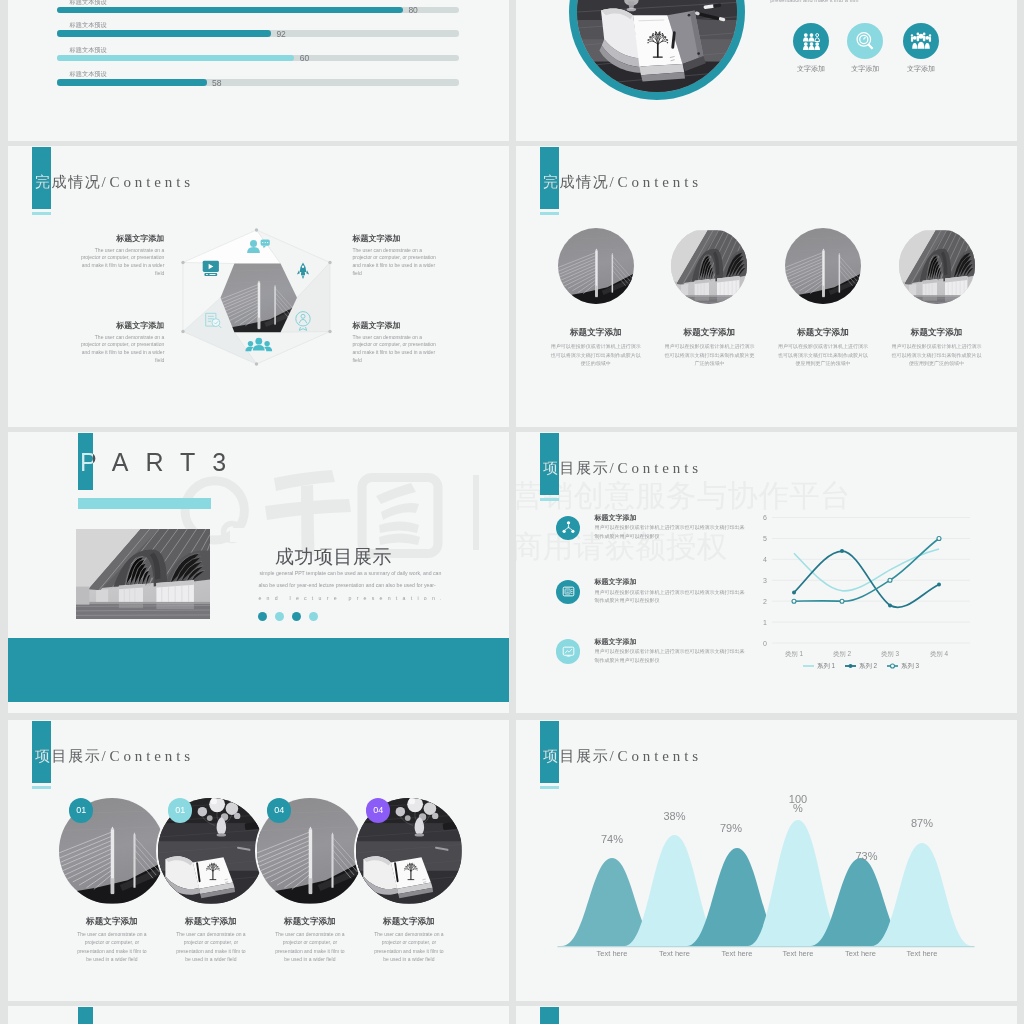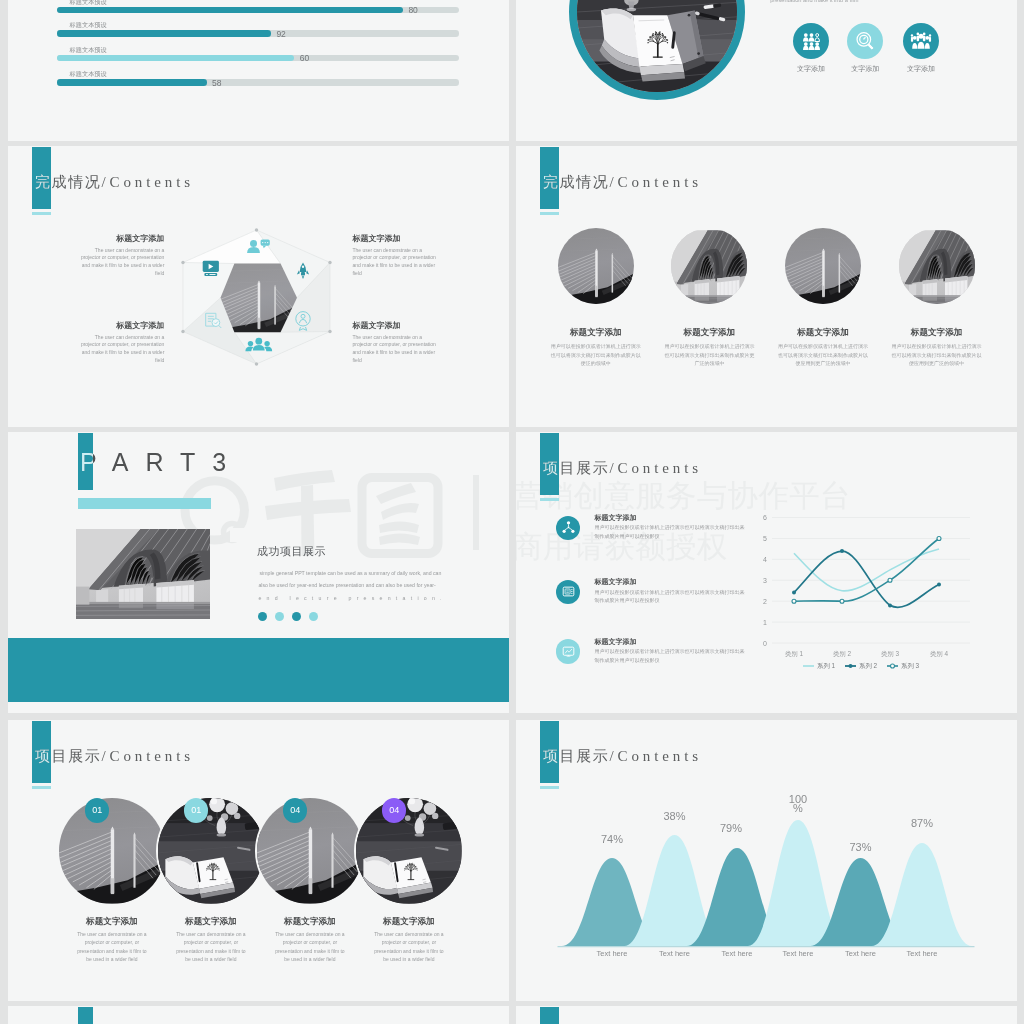--- a/index.html
+++ b/index.html
@@ -54,21 +54,21 @@
 
   
   .wm{position:absolute;pointer-events:none;}
 
   
   .ic-row-title{position:absolute;font-size:7px;color:#4d4f50;font-weight:bold;}
   .ic-row-p{position:absolute;font-size:5px;color:#98999b;line-height:1.7;}
 
   
   .num-badge{position:absolute;border-radius:50%;display:flex;align-items:center;justify-content:center;
-             font-size:9px;color:#fff;margin-left:16px;}
+             font-size:9px;color:#fff;}
 
   
   .bell-lbl{position:absolute;font-size:11px;color:#8b8d8f;}
   .bell-x{position:absolute;font-size:7.5px;color:#8b8d8f;text-align:center;}
 </style>
 </head>
 <body>
 
 <svg width="0" height="0" style="position:absolute" aria-hidden="true">
 <defs>
@@ -756,21 +756,21 @@
     <div style="position:absolute;left:69.6px;top:1px;width:15px;height:57px;overflow:hidden">
       <div class="part-txt" style="left:2.4px;top:15px;color:#cdeff4">PART3</div>
     </div>
     <div class="part-rule" style="left:69.6px;top:66px;width:133px"></div>
 
     <div style="position:absolute;left:68.4px;top:97px;width:134px;height:90px;overflow:hidden">
       <svg width="134" height="90" viewBox="0 0 200 200" preserveAspectRatio="none">
           <use href="#photoArch"></use>
         </svg></div>
 
-    <div style="position:absolute;left:249px;top:111.5px;font-size:11px;color:#54575a;letter-spacing:0.5px">成功项目展示</div>
+    <div style="position:absolute;left:267px;top:111.5px;font-size:19px;color:#54575a;letter-spacing:0.5px">成功项目展示</div>
     <div style="position:absolute;left:251.5px;top:137.5px;width:190px;font-size:5.2px;color:#9a9c9e">simple general PPT template can be used as a summary of daily work, and can</div>
     <div style="position:absolute;left:250.4px;top:150px;width:190px;font-size:5.2px;color:#9a9c9e">also be used for year-end lecture presentation and can also be used for year-</div>
     <div style="position:absolute;left:250.4px;top:162.5px;width:195px;font-size:5.2px;color:#9a9c9e;letter-spacing:5.25px">end lecture presentation.</div>
 
     <div class="dot" style="left:250.1px;top:180.3px;background:#2596a8"></div>
     <div class="dot" style="left:266.8px;top:180.3px;background:#8ad8e0"></div>
     <div class="dot" style="left:284.0px;top:180.3px;background:#2596a8"></div>
     <div class="dot" style="left:301.2px;top:180.3px;background:#8ad8e0"></div>
 
     <div class="part-footer" style="top:205.5px"></div>
@@ -959,21 +959,21 @@
       </g>
       <path d="M5.5 144.6 H422.5" stroke="#b7d9de" stroke-width="1.2" fill="none"></path>
       <path d="M5.5 162 H422.5" stroke="#d6d9da" stroke-width="1" fill="none"></path>
     </svg>
 
     <div class="bell-lbl" style="left:79.0px;top:112.5px;width:34px;text-align:center">74%</div>
     <div class="bell-lbl" style="left:141.5px;top:90.0px;width:34px;text-align:center">38%</div>
     <div class="bell-lbl" style="left:204.0px;top:102.0px;width:34px;">79%</div>
     <div class="bell-lbl" style="left:265.0px;top:75.0px;width:34px;text-align:center;line-height:0.82;white-space:pre-line">100
 %</div>
-    <div class="bell-lbl" style="left:327.5px;top:121px;width:34px;text-align:center">73%</div>
+    <div class="bell-lbl" style="left:327.5px;top:130px;width:34px;text-align:right">73%</div>
     <div class="bell-lbl" style="left:389.0px;top:97.0px;width:34px;text-align:center">87%</div>
 
     <div class="bell-x" style="left:66.0px;top:229px;width:60px">Text here</div>
     <div class="bell-x" style="left:128.5px;top:229px;width:60px">Text here</div>
     <div class="bell-x" style="left:191.0px;top:229px;width:60px">Text here</div>
     <div class="bell-x" style="left:252.0px;top:229px;width:60px">Text here</div>
     <div class="bell-x" style="left:314.5px;top:229px;width:60px">Text here</div>
     <div class="bell-x" style="left:376.0px;top:229px;width:60px">Text here</div>
   </div>
 

